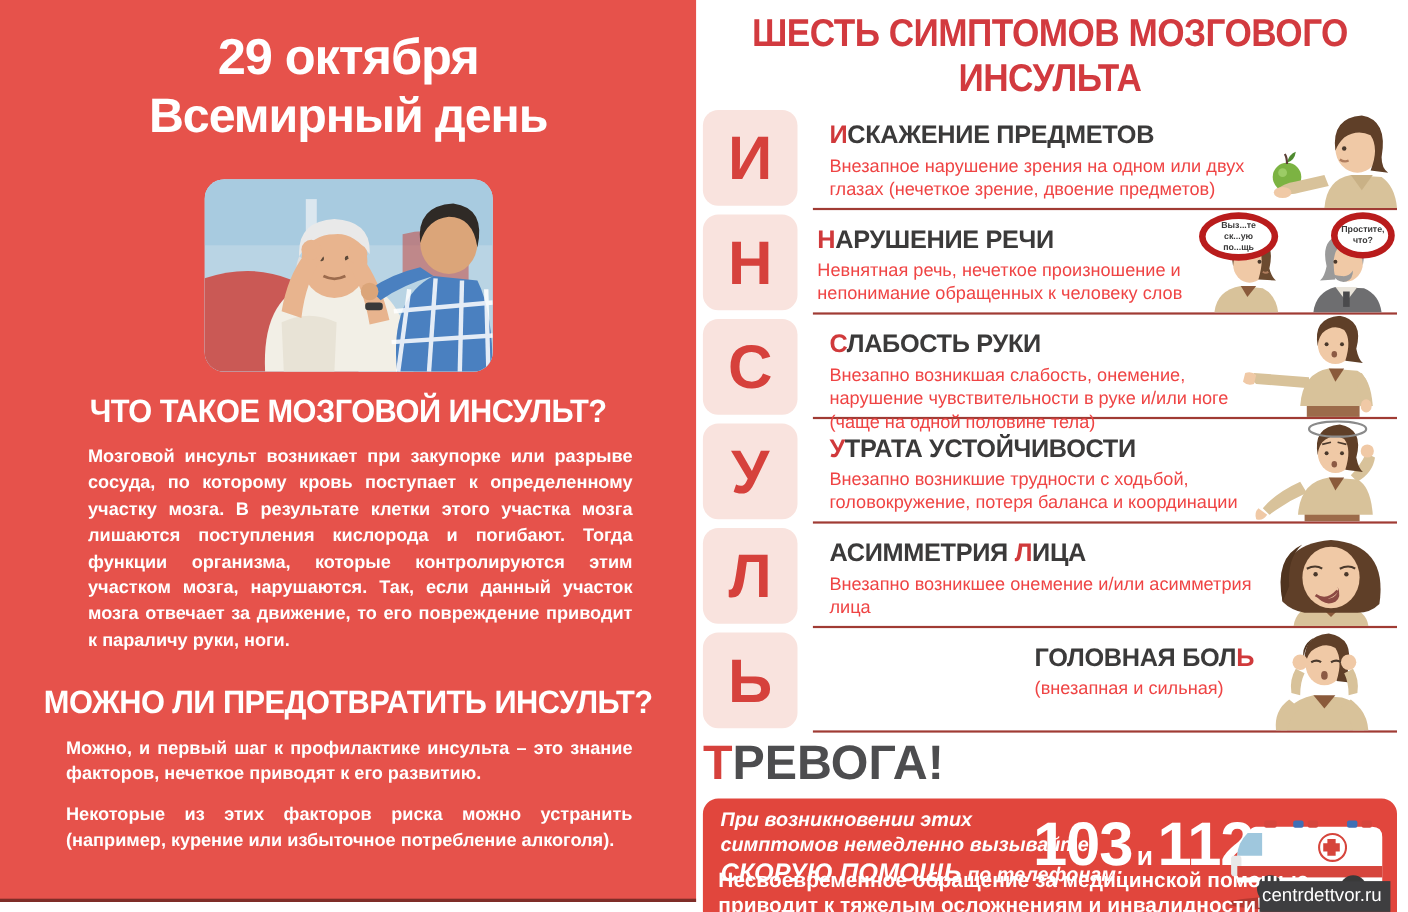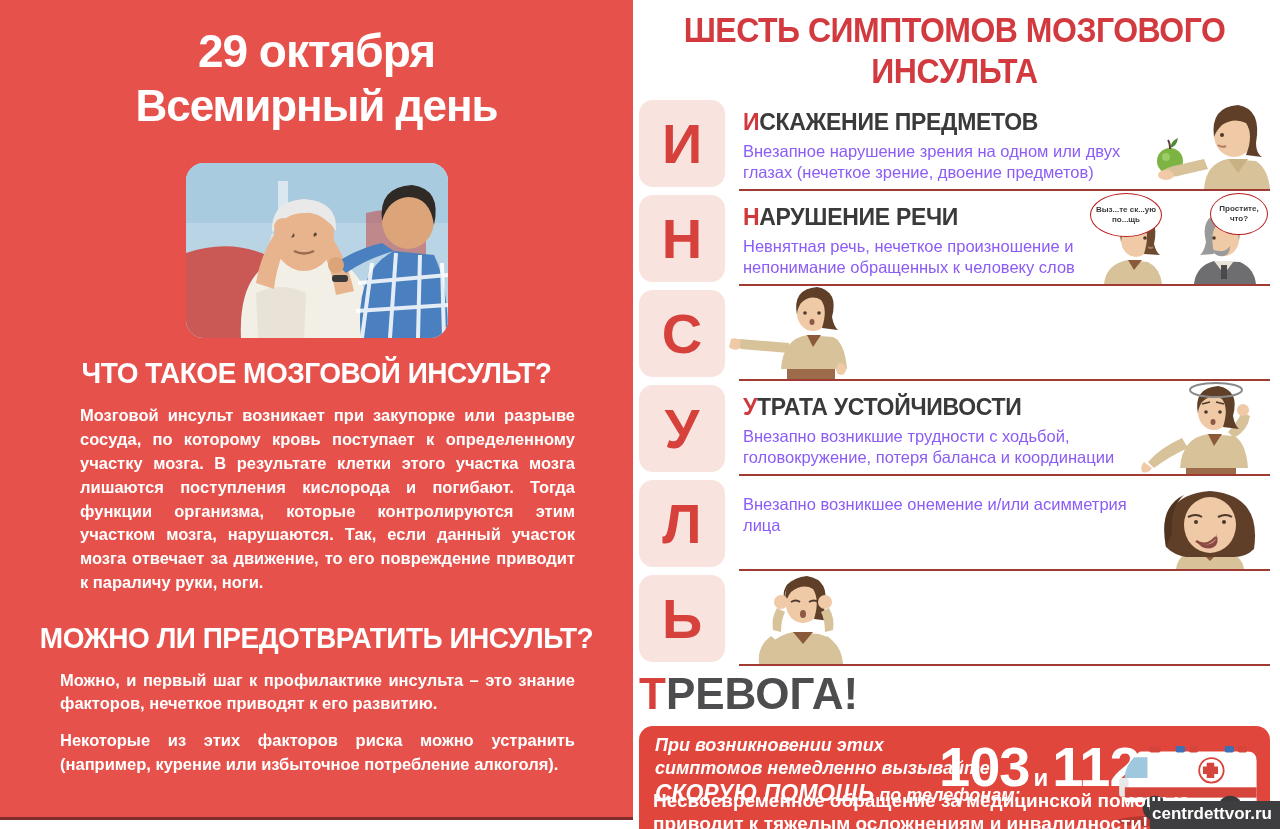--- a/index.html
+++ b/index.html
@@ -33,30 +33,30 @@
   .rp-header {
     margin-top:10px; text-align:center; color:#d23a3f; font-weight:bold;
     font-size:32px; letter-spacing:-0.5px; transform:scaleY(1.1); transform-origin:top;
   }
   .symptom-row { display:flex; height:95px; align-items:stretch; }
   .letter-box {
     flex:0 0 86px; height:87px; align-self:center; margin-right:14px;
     background:#f9e3de; border-radius:14px; display:flex; align-items:center; justify-content:center;
   }
   .letter-box span { color:#d6413c; font-size:56px; font-weight:bold; line-height:1; }
-  .row-main { flex:1; border-bottom:2px solid #a03b34; display:flex; justify-content:space-between; position:relative; }
+  .row-main { flex:1; border-bottom:2px solid #a03b34; display:flex; justify-content:flex-end; position:relative; }
   .row-text { padding-top:13px; padding-left:4px; max-width:390px; }
   .row-title { font-size:23px; font-weight:bold; color:#3b3a3a; letter-spacing:-0.3px; white-space:nowrap; }
   .row-title .red { color:#d0393b; }
-  .row-desc { margin-top:5px; font-size:16.5px; color:#8b5cf6; line-height:1.3; }
+  .row-desc { margin-top:5px; font-size:16.5px; color:#ef4444; line-height:1.3; }
   .row-illu { position:relative; flex:0 0 130px; overflow:visible; }
   .row-illu svg { position:absolute; right:0; bottom:0; }
   .row-illu.wide { flex:0 0 180px; }
   .bubble {
-    position:absolute; background:#ffffff; border:1px solid #b91c1c; border-radius:50%;
+    position:absolute; background:#ffffff; border:6px solid #b91c1c; border-radius:50%;
     font-size:8px; font-weight:bold; color:#3b3a3a; text-align:center;
     display:flex; align-items:center; justify-content:center; padding:4px; line-height:1.25; z-index:2;
   }
   .bubble.b-left { left:0px; top:2px; width:72px; height:44px; }
   .bubble.b-right { right:2px; top:2px; width:58px; height:42px; }
 
   .trevoga { margin-top:6px; font-size:44px; font-weight:800; letter-spacing:0; color:#4d4d4f; line-height:1; }
   .trevoga .red { color:#d6413c; }
 
   .alarm-box {
@@ -67,22 +67,22 @@
   .alarm-l1, .alarm-l2 { font-size:18px; }
   .alarm-l3 { font-size:18px; }
   .alarm-l3 .big { font-size:23px; }
   .alarm-phones { position:absolute; left:300px; top:8px; font-weight:800; white-space:nowrap; }
   .alarm-phones .num { font-size:56px; letter-spacing:-1px; }
   .alarm-phones .and { font-size:24px; padding:0 4px; }
   .alarm-warning { position:absolute; left:14px; bottom:6px; font-weight:bold; font-size:19px; line-height:1.25; }
   .ambulance { position:absolute; right:4px; top:8px; }
 
   .watermark {
-    position:absolute; right:0; bottom:0; background:#3e3e40; color:#ffffff;
-    font-weight:bold; font-size:17px; padding:3px 8px 5px 2px; z-index:5;
+    position:absolute; right:16px; bottom:0; background:#3e3e40; color:#ffffff;
+    font-weight:normal; font-size:17px; padding:3px 8px 5px 2px; z-index:5;
   }
 </style>
 </head>
 <body>
 
 <div class="poster">
 
   <div class="left-panel">
     <div class="lp-title">
       <div class="t1">29 октября</div>
@@ -197,20 +197,24 @@
           </svg>
         </div>
       </div>
     </div>
 
     <div class="symptom-row">
       <div class="letter-box">
           <span>С</span>
         </div>
       <div class="row-main">
+        <div class="row-text">
+          <div class="row-title"><span></span><span class="red">С</span><span>ЛАБОСТЬ РУКИ</span></div>
+          <div class="row-desc">Внезапно возникшая слабость, онемение, нарушение чувствительности в руке и/или ноге (чаще на одной половине тела)</div>
+        </div>
         <div class="row-illu">
           <svg width="140" height="92" viewBox="0 0 140 92">
             <rect x="58" y="80" width="48" height="12" fill="#9c6b4a"></rect>
             <path d="M52,82 Q54,52 78,48 L104,50 Q116,56 118,82 Z" fill="#d8c29a"></path>
             <path d="M78,48 L84,60 L92,48 Z" fill="#8a5a3b"></path>
             <path d="M10,52 L60,56 L60,66 L12,62 Q6,58 10,52 Z" fill="#d8c29a"></path>
             <path d="M2,52 q6,-2 10,2 l-2,8 q-6,2 -10,-2 Z" fill="#f0c9a6"></path>
             <path d="M108,52 q8,10 8,26 l-8,2 q-4,-16 -6,-26 Z" fill="#d8c29a"></path>
             <ellipse cx="112" cy="82" rx="5" ry="6" fill="#f0c9a6"></ellipse>
             <ellipse cx="84" cy="26" rx="16" ry="18" fill="#f0c9a6"></ellipse>
@@ -252,20 +256,21 @@
         </div>
       </div>
     </div>
 
     <div class="symptom-row">
       <div class="letter-box">
           <span>Л</span>
         </div>
       <div class="row-main">
         <div class="row-text">
+          <div class="row-title"><span>АСИММЕТРИЯ </span><span class="red">Л</span><span>ИЦА</span></div>
           <div class="row-desc">Внезапно возникшее онемение и/или асимметрия лица</div>
         </div>
         <div class="row-illu">
           <svg width="120" height="92" viewBox="0 0 120 92">
             <path d="M26,92 Q28,76 48,72 L74,74 Q92,78 94,92 Z" fill="#d8c29a"></path>
             <path d="M48,72 L60,84 L72,72 Z" fill="#8a5a3b"></path>
             <path d="M16,70 Q8,18 60,14 Q112,18 104,72 Q96,80 84,80 L36,80 Q24,78 16,70 Z" fill="#5f3f28"></path>
             <ellipse cx="60" cy="48" rx="26" ry="28" fill="#f0c9a6"></ellipse>
             <path d="M38,40 q8,-4 14,0" stroke="#4a392c" stroke-width="2" fill="none"></path>
             <path d="M68,40 q8,-4 14,0" stroke="#4a392c" stroke-width="2" fill="none"></path>
@@ -277,20 +282,24 @@
           </svg>
         </div>
       </div>
     </div>
 
     <div class="symptom-row">
       <div class="letter-box">
           <span>Ь</span>
         </div>
       <div class="row-main">
+        <div class="row-text">
+          <div class="row-title"><span>ГОЛОВНАЯ БОЛ</span><span class="red">Ь</span><span></span></div>
+          <div class="row-desc">(внезапная и сильная)</div>
+        </div>
         <div class="row-illu">
           <svg width="140" height="92" viewBox="0 0 140 92">
             <path d="M34,92 Q36,66 64,60 L90,62 Q112,68 114,92 Z" fill="#d8c29a"></path>
             <path d="M64,60 L74,72 L84,60 Z" fill="#8a5a3b"></path>
             <path d="M30,92 q-2,-18 12,-28 l10,8 q-10,8 -12,20 Z" fill="#d8c29a"></path>
             <path d="M110,92 q2,-18 -12,-28 l-10,8 q10,8 12,20 Z" fill="#d8c29a"></path>
             <ellipse cx="74" cy="32" rx="17" ry="19" fill="#f0c9a6"></ellipse>
             <path d="M57,34 Q52,6 78,4 Q102,8 95,36 q2,10 6,13 L85,47 Q91,28 84,17 Q74,11 62,20 Q57,26 57,34 Z" fill="#5f3f28"></path>
             <path d="M57,34 Q50,16 64,8 Q52,20 57,34 Z" fill="#50341f"></path>
             <path d="M62,30 q5,-3 9,0 M80,30 q5,-3 9,0" stroke="#4a392c" stroke-width="2" fill="none"></path>

